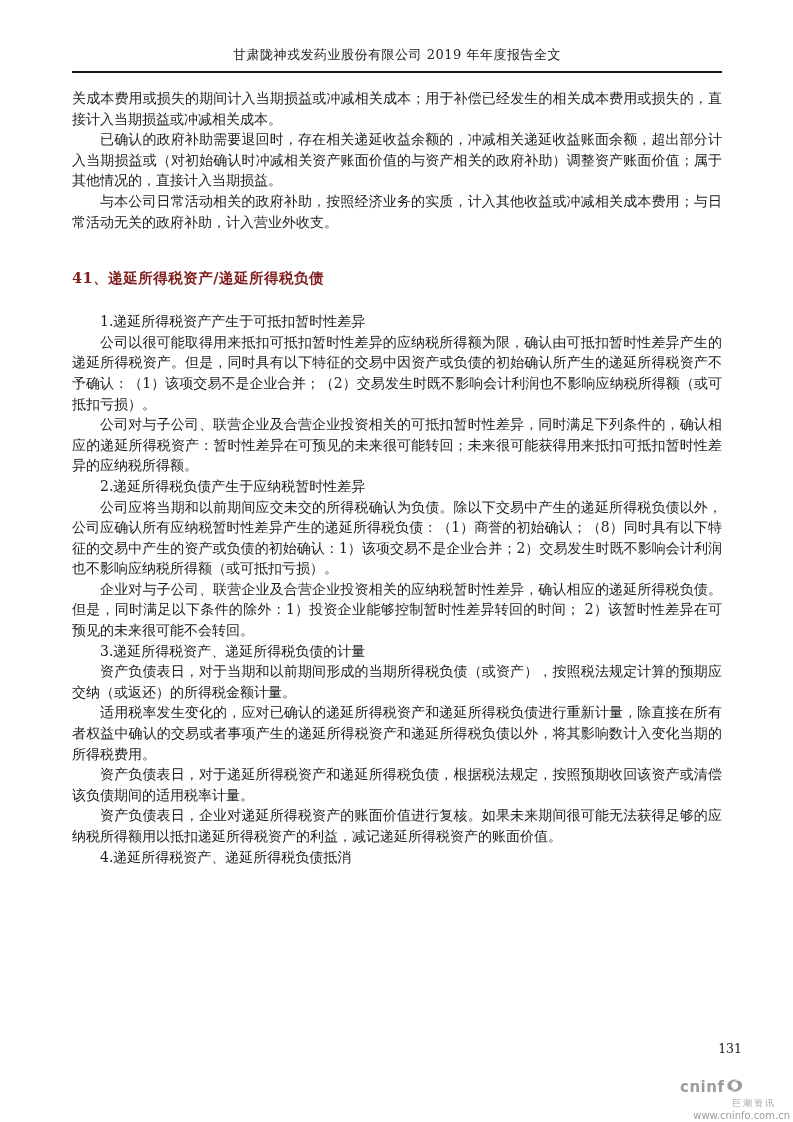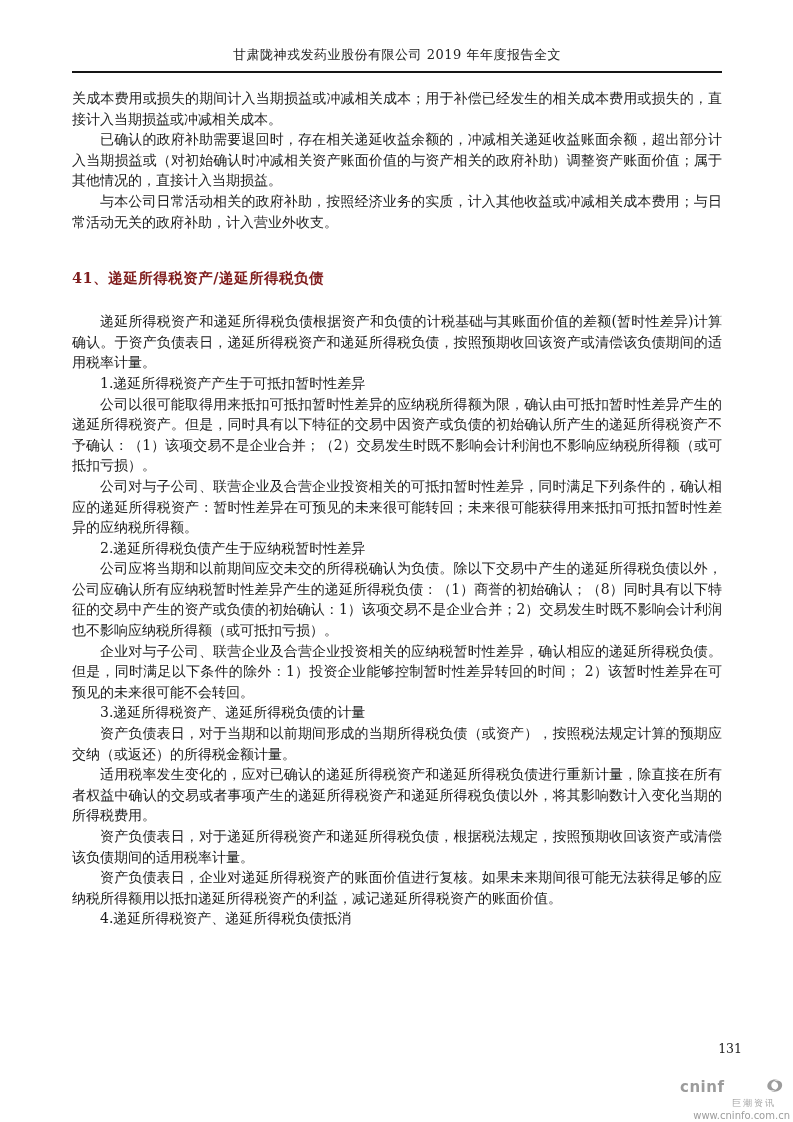--- a/index.html
+++ b/index.html
@@ -63,21 +63,21 @@
     right: 3px;
     width: 110px;
     text-align: right;
     color: #9c9c9c;
     font-family: "DejaVu Sans", "Liberation Sans", sans-serif;
     line-height: 1.1;
   }
   .cninfo-top {
     display: flex;
     align-items: center;
-    justify-content: space-between;
+    justify-content: flex-start;
     gap: 1px;
     padding-right: 6px;
   }
   .cninfo-brand {
     font-size: 15px;
     font-weight: bold;
     letter-spacing: 0.5px;
     color: #9c9c9c;
   }
   .cninfo-swirl { display: inline-block; transform: rotate(8deg); }
@@ -106,21 +106,20 @@
     </div>
     <hr class="header-rule">
 
     <div class="body-text">
       <p class="noindent">关成本费用或损失的期间计入当期损益或冲减相关成本；用于补偿已经发生的相关成本费用或损失的，直接计入当期损益或冲减相关成本。</p>
       <p>已确认的政府补助需要退回时，存在相关递延收益余额的，冲减相关递延收益账面余额，超出部分计入当期损益或（对初始确认时冲减相关资产账面价值的与资产相关的政府补助）调整资产账面价值；属于其他情况的，直接计入当期损益。</p>
       <p>与本公司日常活动相关的政府补助，按照经济业务的实质，计入其他收益或冲减相关成本费用；与日常活动无关的政府补助，计入营业外收支。</p>
 
       <div class="section-heading">41、递延所得税资产/递延所得税负债</div>
 
-      <p>递延所得税资产和递延所得税负债根据资产和负债的计税基础与其账面价值的差额(暂时性差异)计算确认。于资产负债表日，递延所得税资产和递延所得税负债，按照预期收回该资产或清偿该负债期间的适用税率计量。</p>
       <p>1.递延所得税资产产生于可抵扣暂时性差异</p>
       <p>公司以很可能取得用来抵扣可抵扣暂时性差异的应纳税所得额为限，确认由可抵扣暂时性差异产生的递延所得税资产。但是，同时具有以下特征的交易中因资产或负债的初始确认所产生的递延所得税资产不予确认：（1）该项交易不是企业合并；（2）交易发生时既不影响会计利润也不影响应纳税所得额（或可抵扣亏损）。</p>
       <p>公司对与子公司、联营企业及合营企业投资相关的可抵扣暂时性差异，同时满足下列条件的，确认相应的递延所得税资产：暂时性差异在可预见的未来很可能转回；未来很可能获得用来抵扣可抵扣暂时性差异的应纳税所得额。</p>
       <p>2.递延所得税负债产生于应纳税暂时性差异</p>
       <p>公司应将当期和以前期间应交未交的所得税确认为负债。除以下交易中产生的递延所得税负债以外，公司应确认所有应纳税暂时性差异产生的递延所得税负债：（1）商誉的初始确认；（8）同时具有以下特征的交易中产生的资产或负债的初始确认：1）该项交易不是企业合并；2）交易发生时既不影响会计利润也不影响应纳税所得额（或可抵扣亏损）。</p>
       <p>企业对与子公司、联营企业及合营企业投资相关的应纳税暂时性差异，确认相应的递延所得税负债。但是，同时满足以下条件的除外：1）投资企业能够控制暂时性差异转回的时间； 2）该暂时性差异在可预见的未来很可能不会转回。</p>
       <p>3.递延所得税资产、递延所得税负债的计量</p>
       <p>资产负债表日，对于当期和以前期间形成的当期所得税负债（或资产），按照税法规定计算的预期应交纳（或返还）的所得税金额计量。</p>
       <p>适用税率发生变化的，应对已确认的递延所得税资产和递延所得税负债进行重新计量，除直接在所有者权益中确认的交易或者事项产生的递延所得税资产和递延所得税负债以外，将其影响数计入变化当期的所得税费用。</p>
       <p>资产负债表日，对于递延所得税资产和递延所得税负债，根据税法规定，按照预期收回该资产或清偿该负债期间的适用税率计量。</p>

